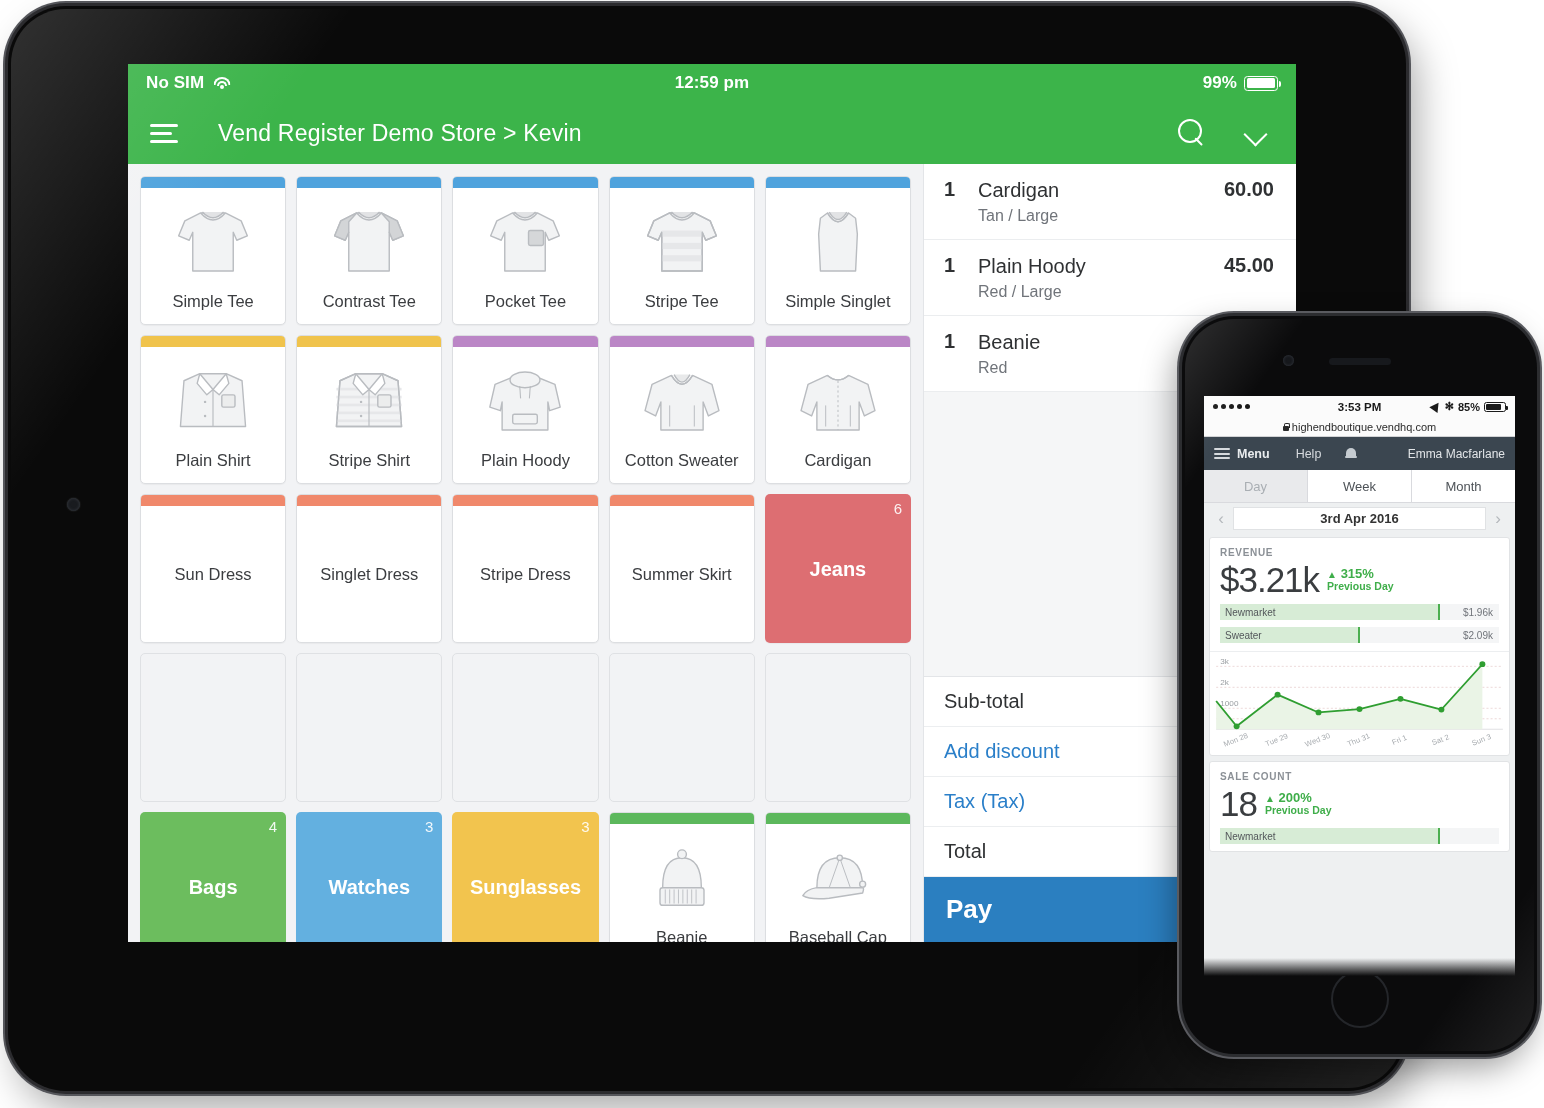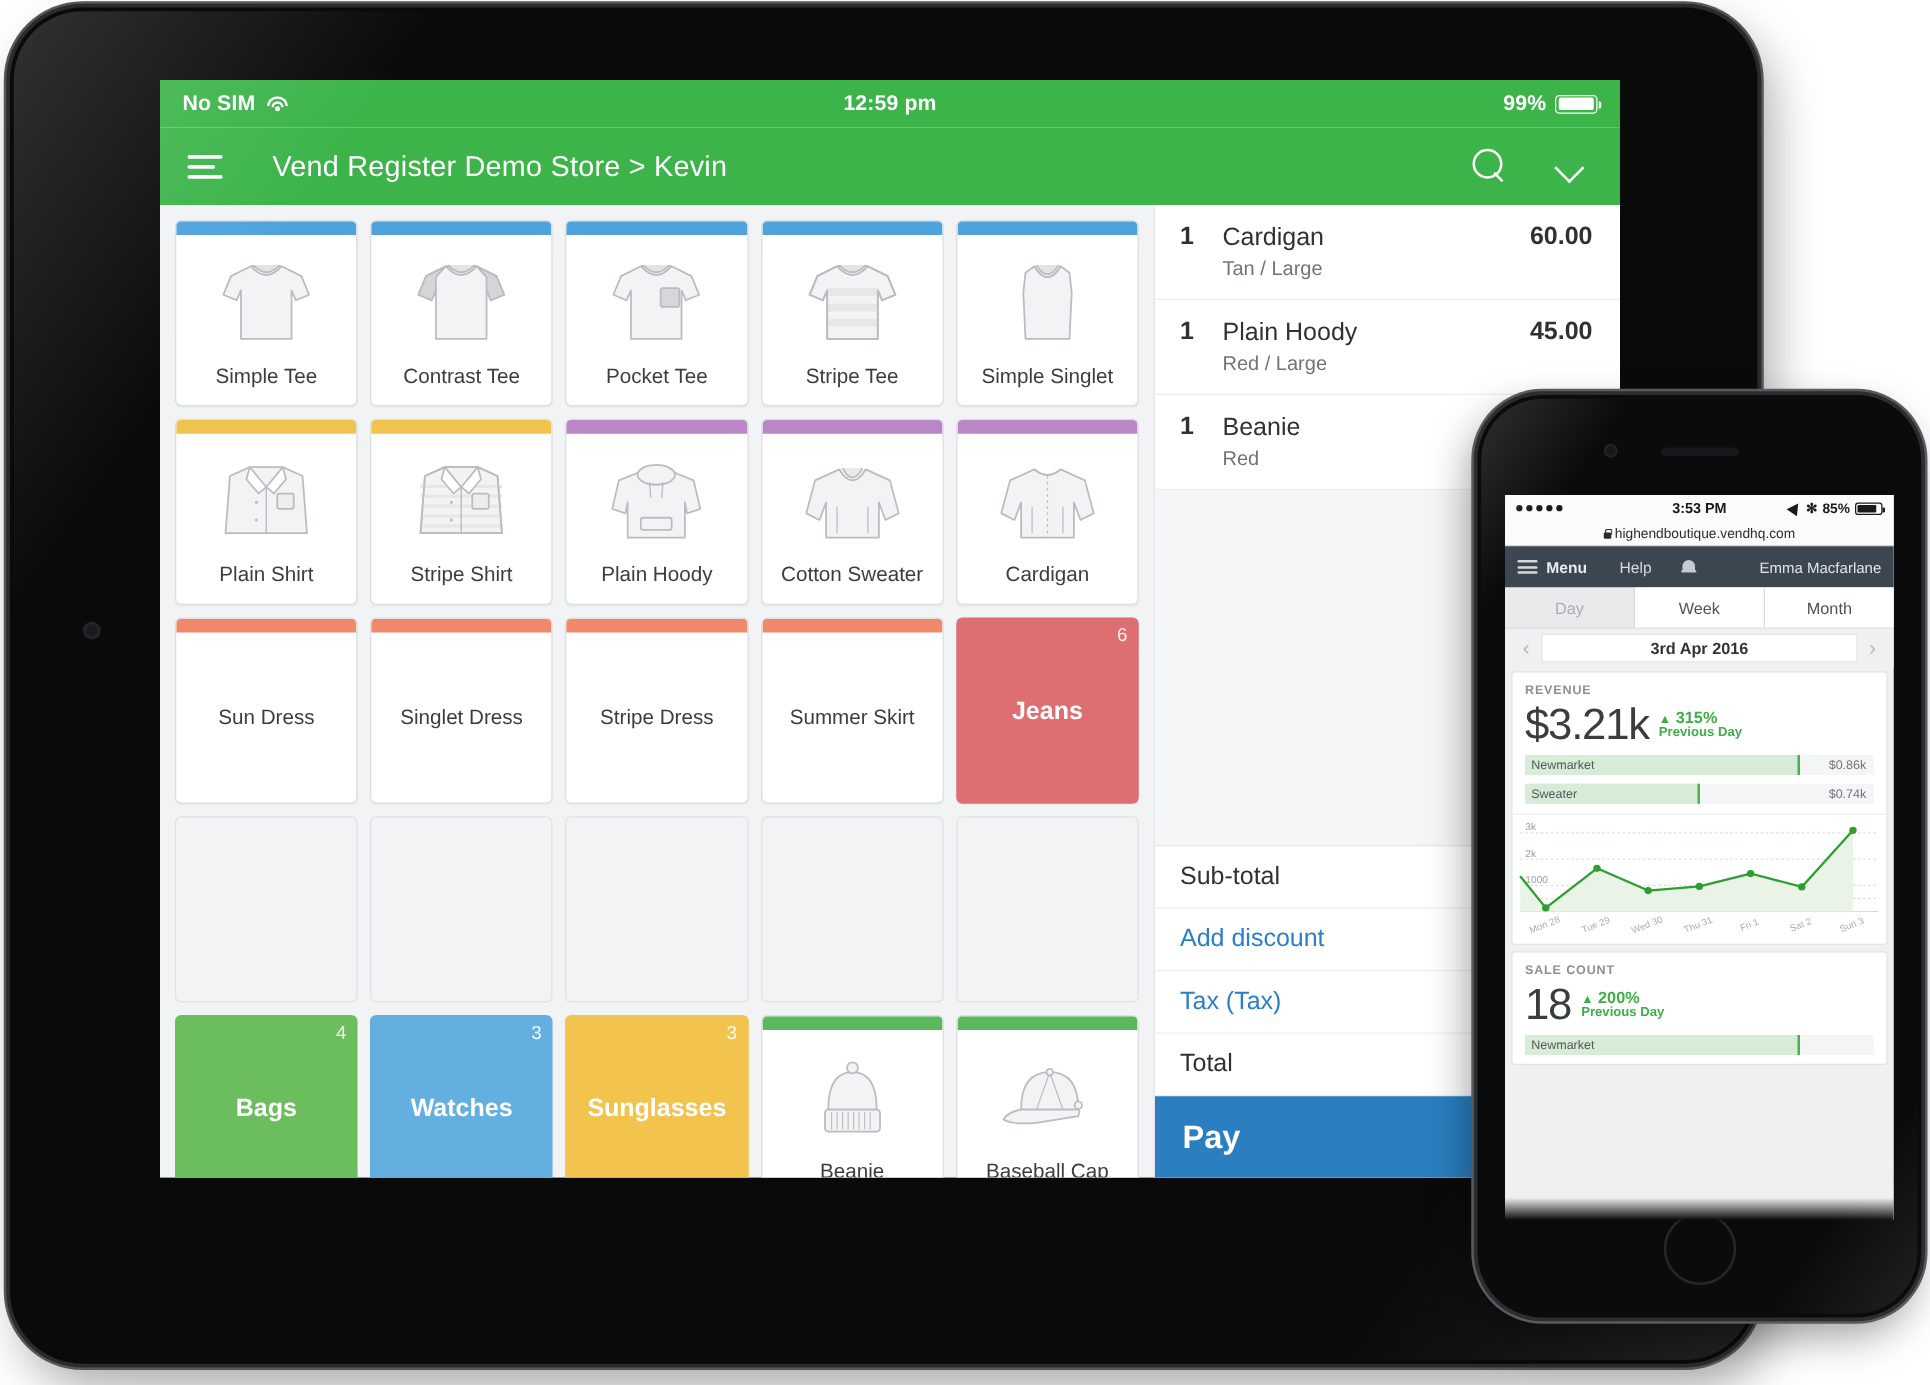--- a/index.html
+++ b/index.html
@@ -585,26 +585,26 @@
           <div class="big-num">$3.21k</div>
           <div class="delta">
             <div class="pct"><span class="caret">▲</span> <span>315%</span></div>
             <div class="prev">Previous Day</div>
           </div>
         </div>
         <div id="rev-outlets">
             <div class="outlet">
               <div class="bar" style="width:79%"></div>
               <span class="nm">Newmarket</span>
-              <span class="vl">$0.86k</span>
+              <span class="vl">$1.96k</span>
             </div>
             <div class="outlet">
               <div class="bar" style="width:50%"></div>
               <span class="nm">Sweater</span>
-              <span class="vl">$0.74k</span>
+              <span class="vl">$2.09k</span>
             </div>
           </div>
         <div class="chart-wrap">
           <svg id="revchart" viewBox="0 0 292 104" preserveAspectRatio="none">
               <line x1="6" y1="14.470588235294116" x2="286" y2="14.470588235294116" stroke="#e4c9c9" stroke-width=".7" stroke-dasharray="2 2"></line>
               <text x="10" y="12.470588235294116" font-size="8" fill="#9a9ea2" font-family="Liberation Sans, sans-serif">3k</text>
               <line x1="6" y1="35.64705882352941" x2="286" y2="35.64705882352941" stroke="#e4c9c9" stroke-width=".7" stroke-dasharray="2 2"></line>
               <text x="10" y="33.64705882352941" font-size="8" fill="#9a9ea2" font-family="Liberation Sans, sans-serif">2k</text>
               <line x1="6" y1="56.82352941176471" x2="286" y2="56.82352941176471" stroke="#e4c9c9" stroke-width=".7" stroke-dasharray="2 2"></line>
               <text x="10" y="54.82352941176471" font-size="8" fill="#9a9ea2" font-family="Liberation Sans, sans-serif">1000</text>

